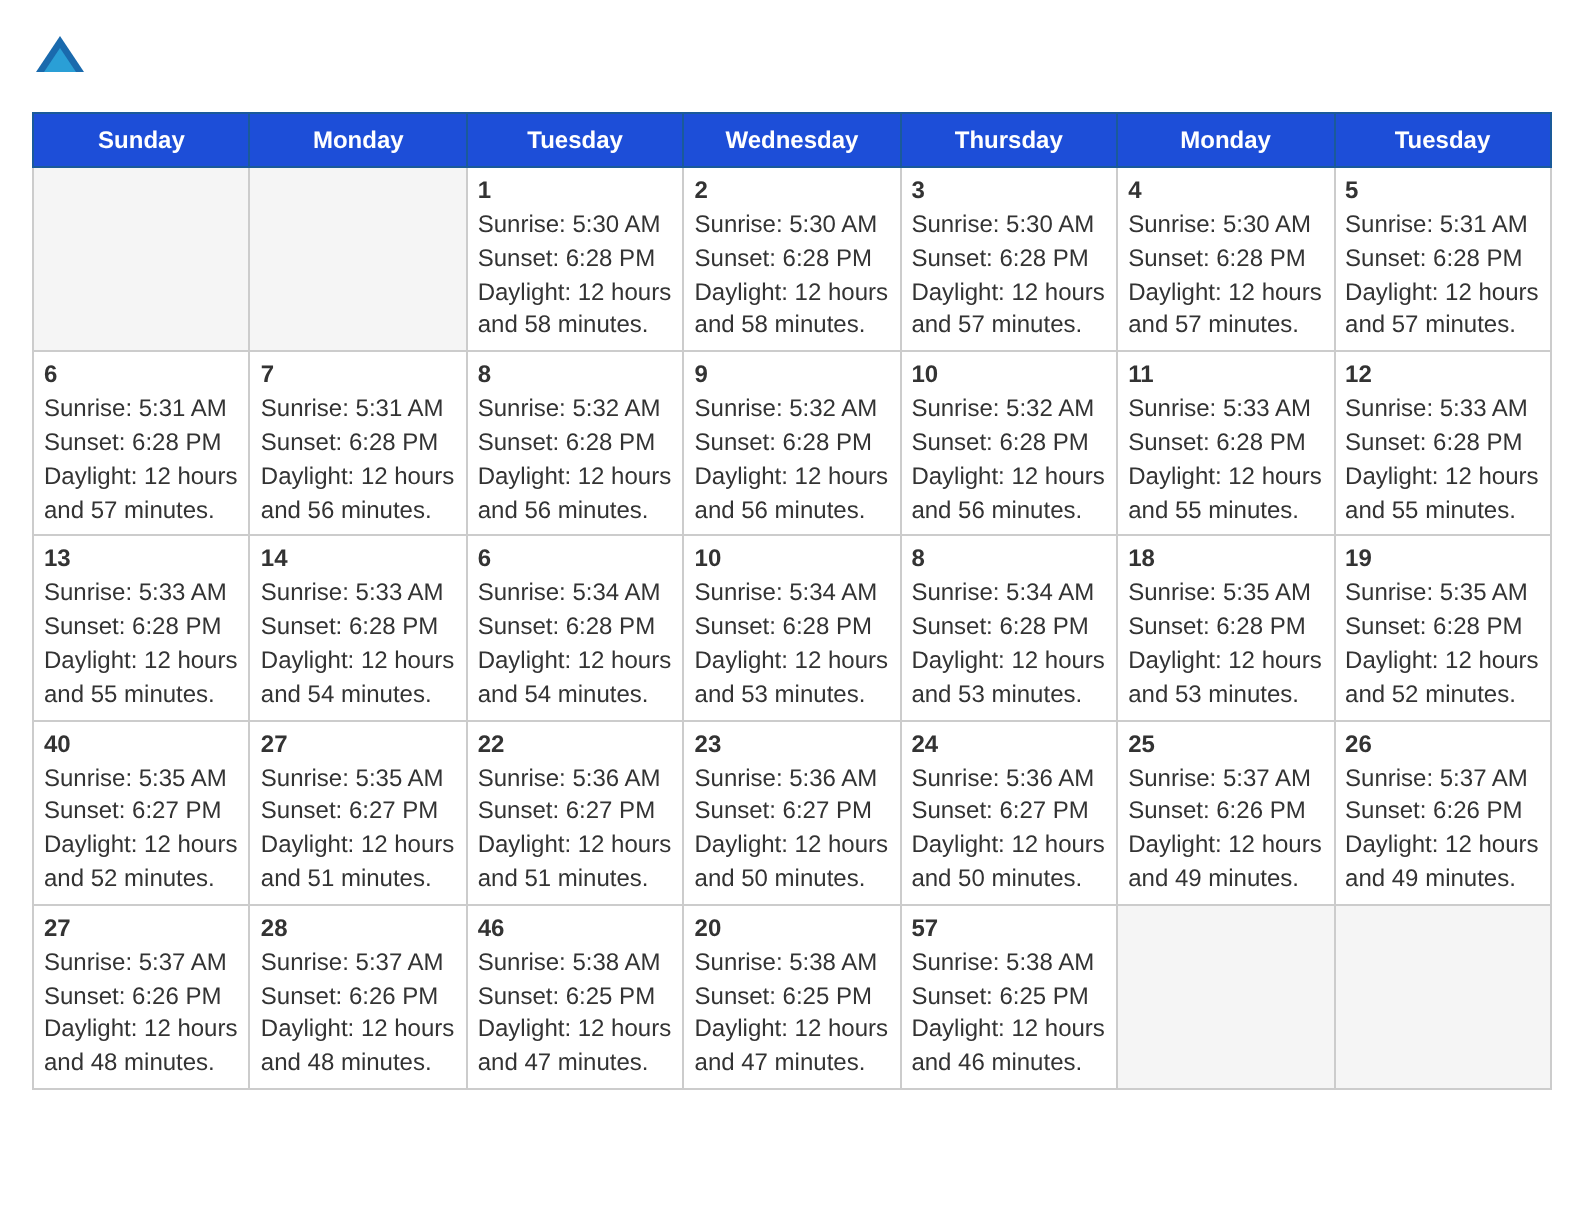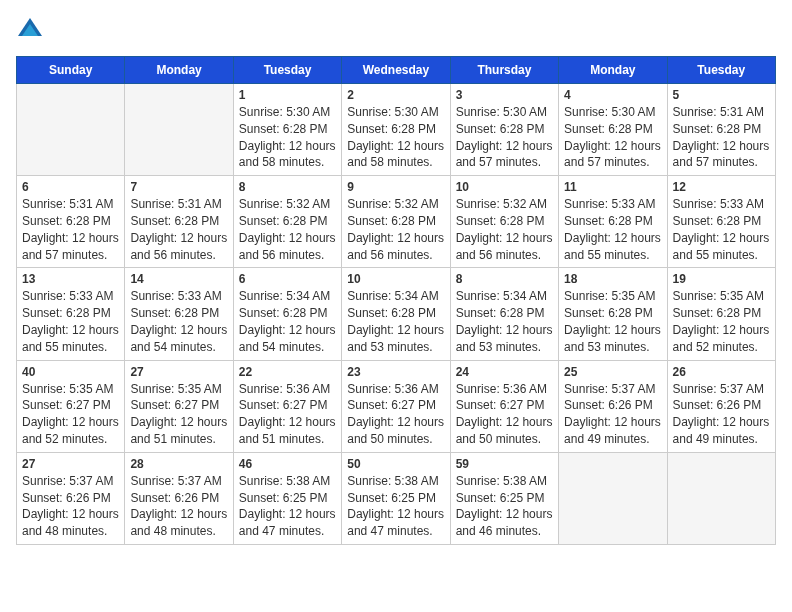--- a/index.html
+++ b/index.html
@@ -368,29 +368,29 @@
         </td>
         <td>
           <div class="day-num">46</div>
           <div class="day-info">
             Sunrise: 5:38 AM<br>
             Sunset: 6:25 PM<br>
             Daylight: 12 hours and 47 minutes.
           </div>
         </td>
         <td>
-          <div class="day-num">50</div>
+          <div class="day-num">20</div>
           <div class="day-info">
             Sunrise: 5:38 AM<br>
             Sunset: 6:25 PM<br>
             Daylight: 12 hours and 47 minutes.
           </div>
         </td>
         <td>
-          <div class="day-num">59</div>
+          <div class="day-num">57</div>
           <div class="day-info">
             Sunrise: 5:38 AM<br>
             Sunset: 6:25 PM<br>
             Daylight: 12 hours and 46 minutes.
           </div>
         </td>
         <td class="empty"></td>
         <td class="empty"></td>
       </tr>
     </tbody>

